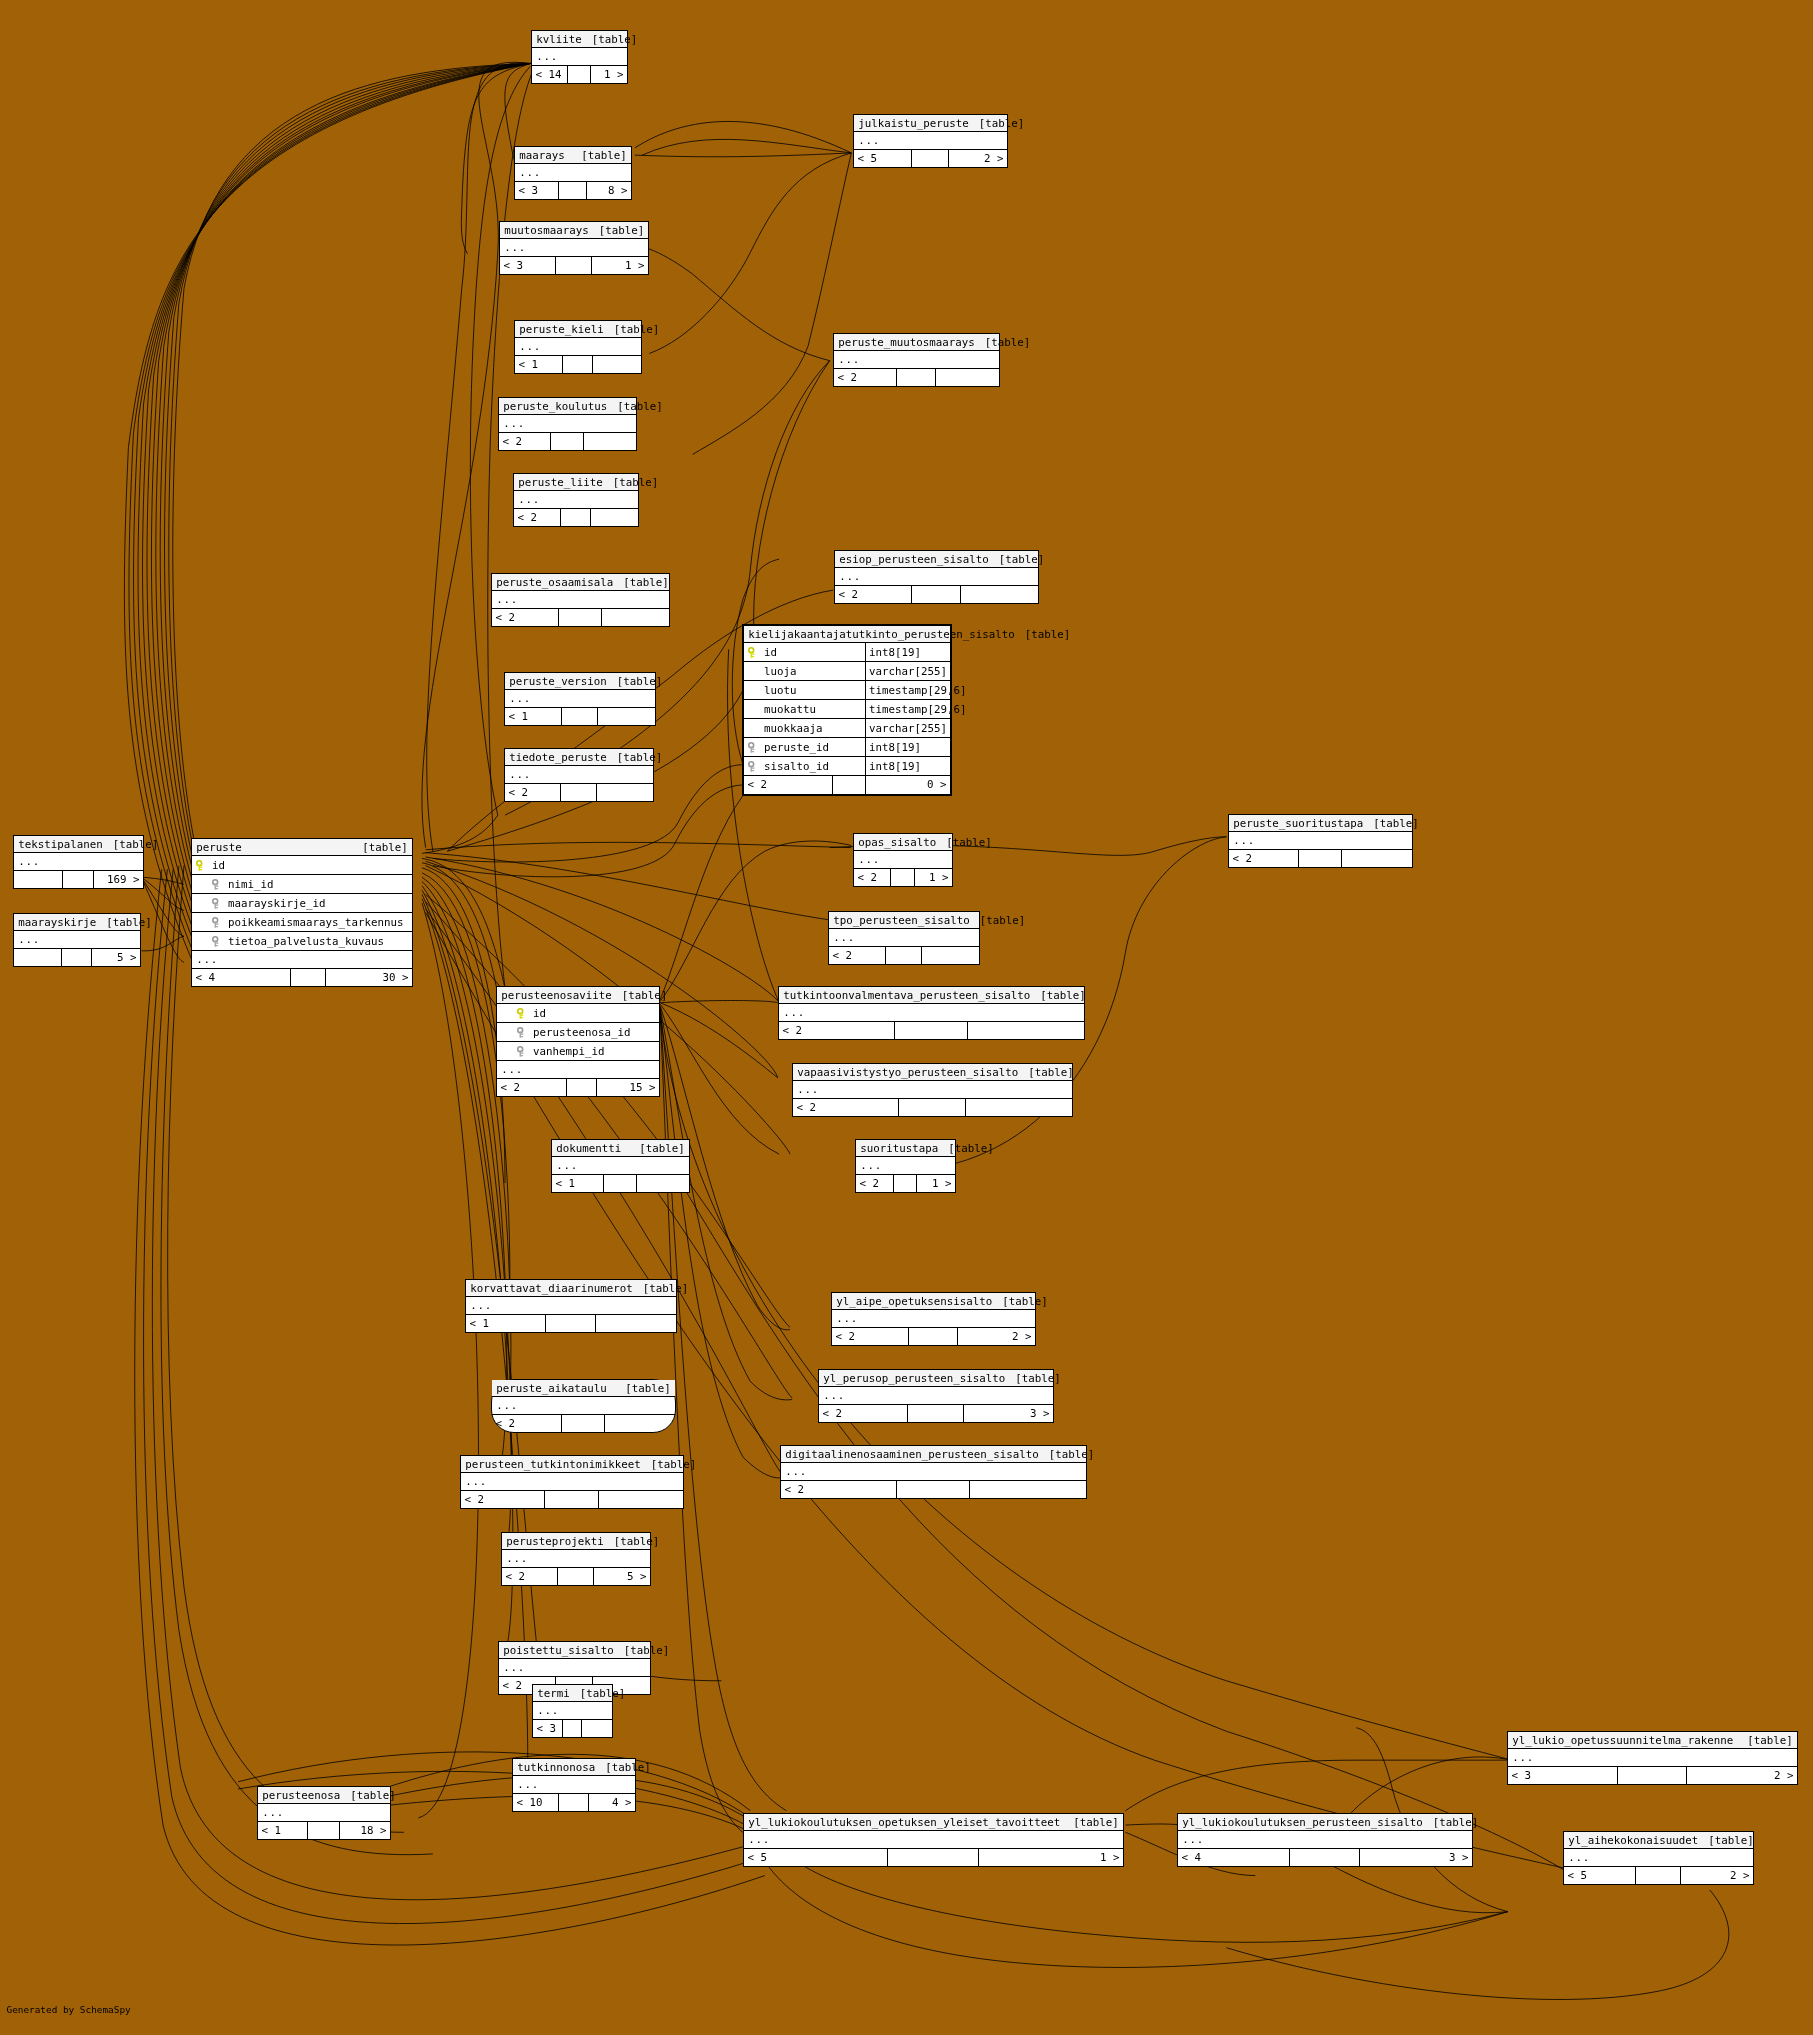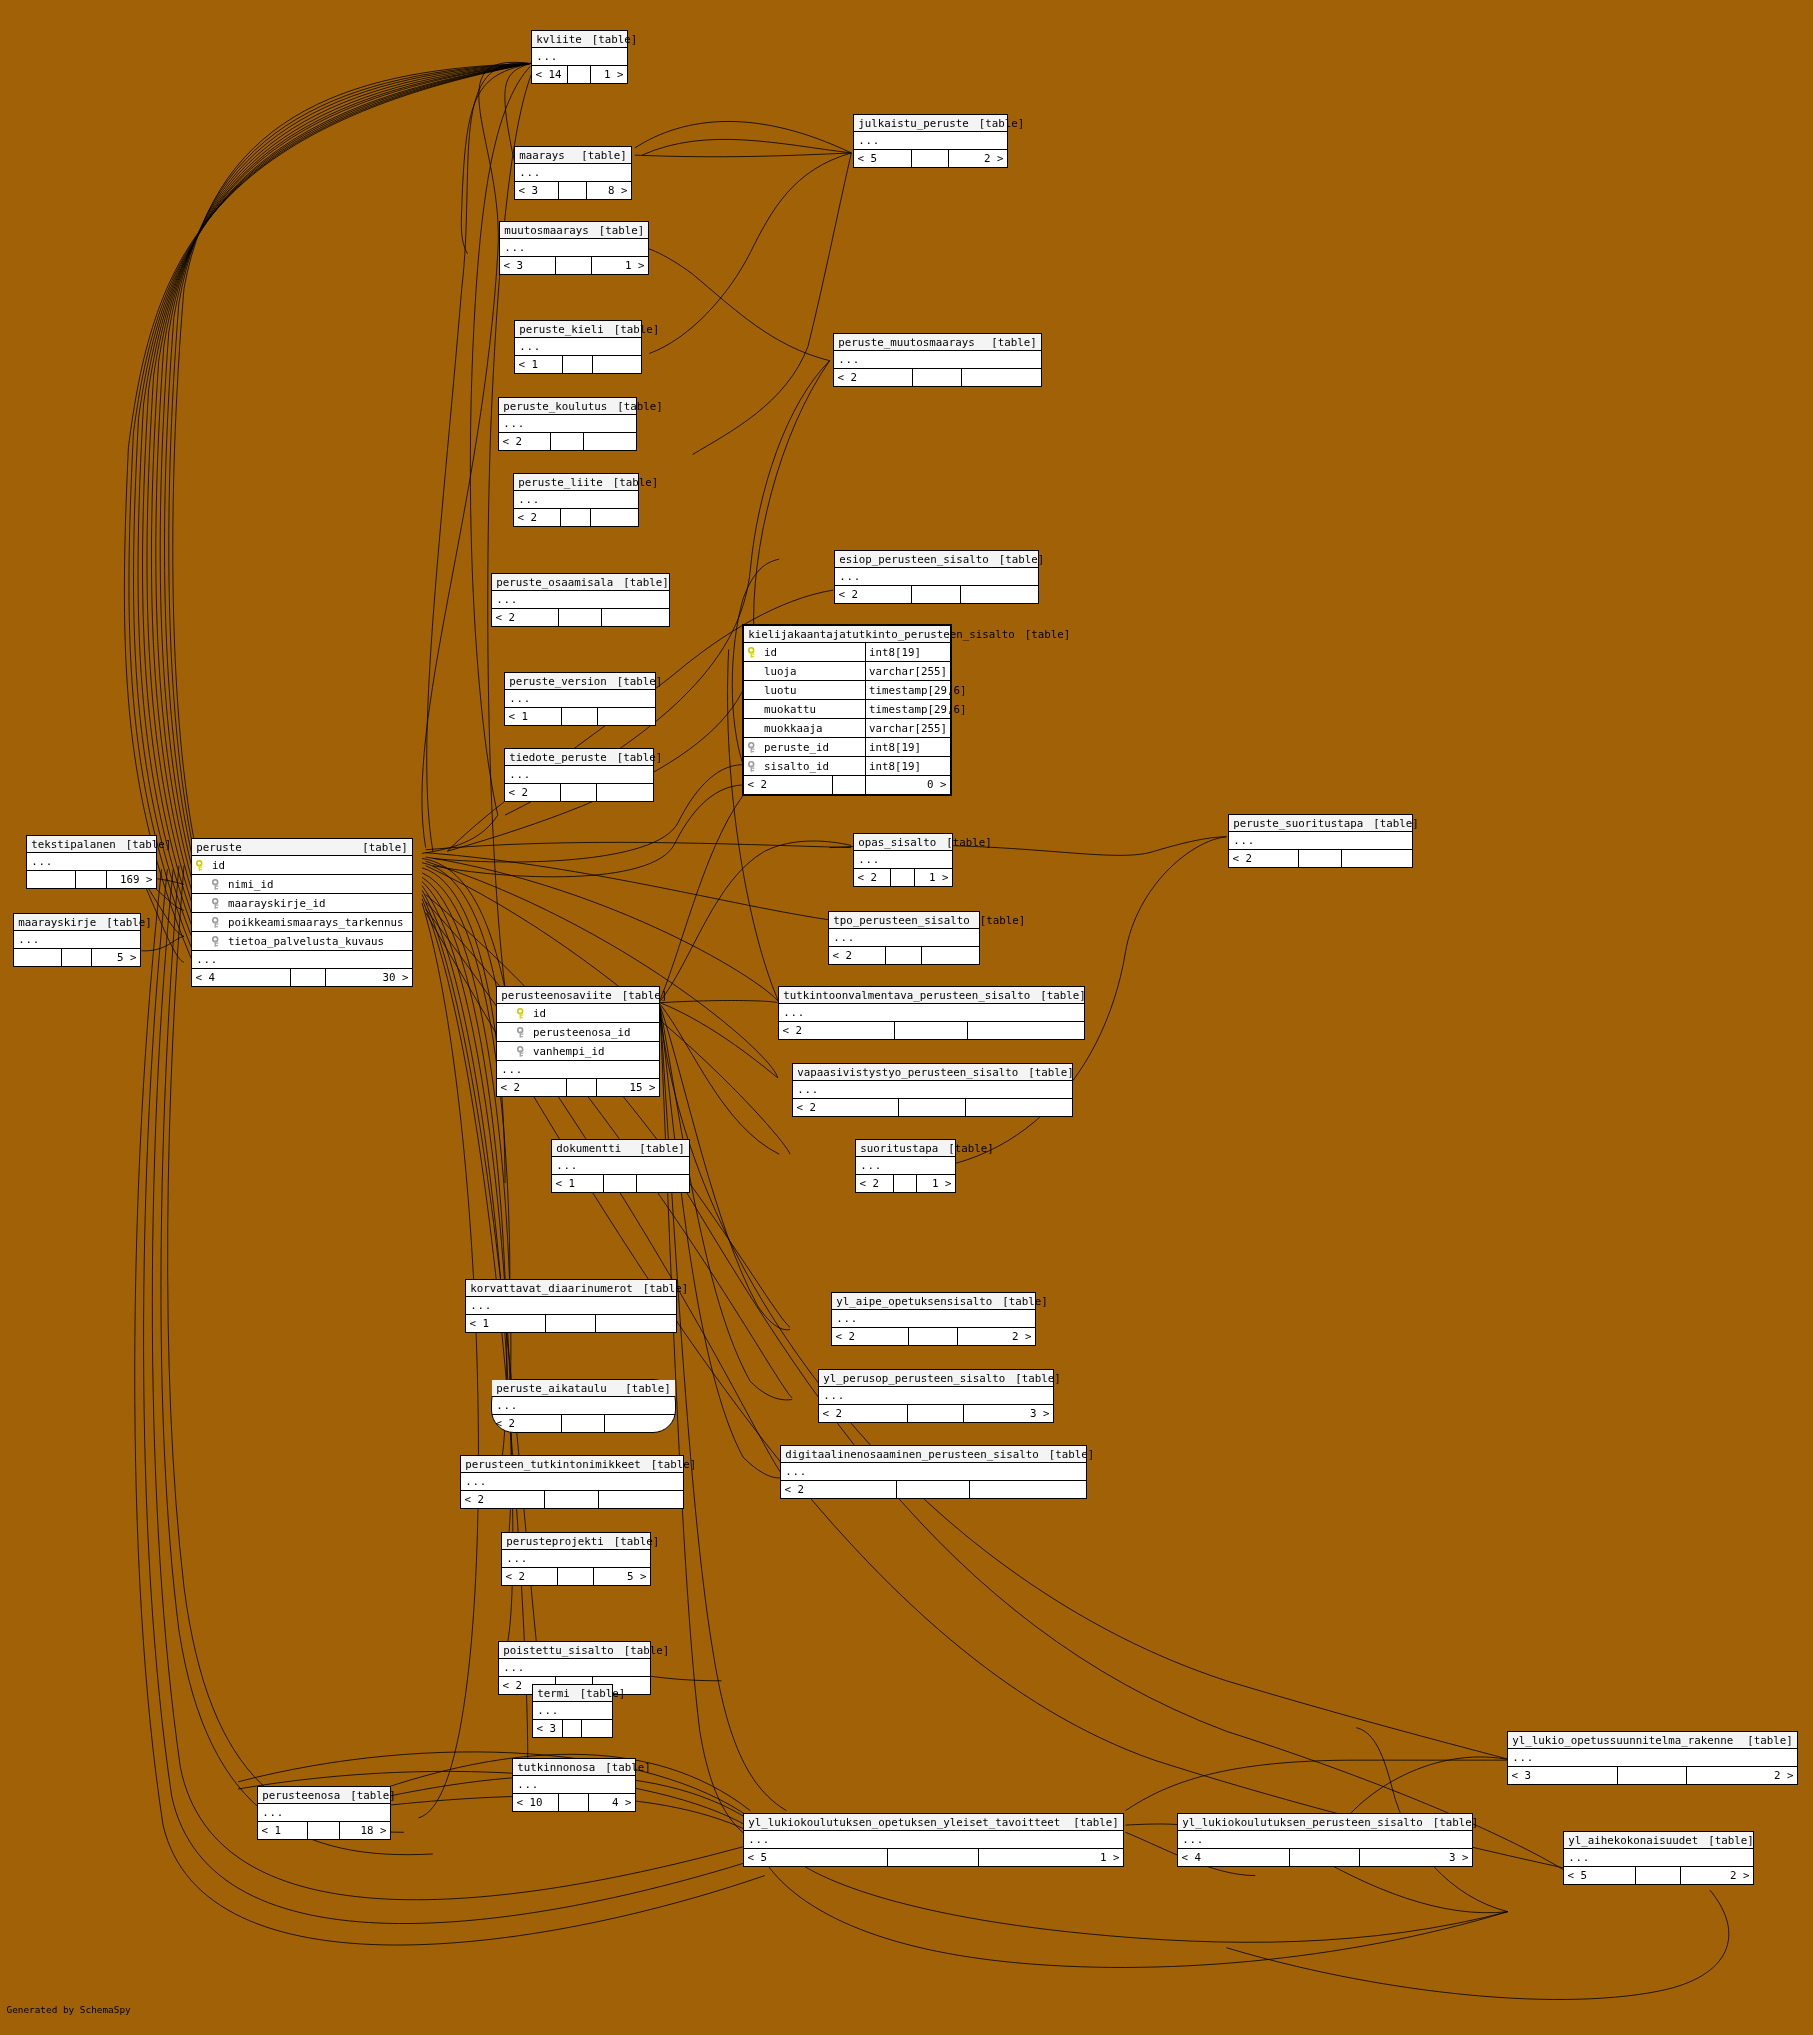--- a/index.html
+++ b/index.html
@@ -276,21 +276,21 @@
       <span class="tbl-tag">[table]</span>
     </div>
     <div class="rowdots">...</div>
     <div class="foot">
       <div class="fleft">&lt; 1</div>
       <div class="fmid"></div>
       <div class="fright"></div>
     </div>
   </div>
 
-  <div class="tbl" style="left:833px; top:333px; width:209px;">
+  <div class="tbl" style="left:833px; top:333px; width:167px;">
     <div class="tbl-title">
       <span class="tbl-name">peruste_muutosmaarays</span>
       <span class="tbl-tag">[table]</span>
     </div>
     <div class="rowdots">...</div>
     <div class="foot">
       <div class="fleft">&lt; 2</div>
       <div class="fmid"></div>
       <div class="fright"></div>
     </div>
@@ -449,21 +449,21 @@
       <span class="tbl-tag">[table]</span>
     </div>
     <div class="rowdots">...</div>
     <div class="foot">
       <div class="fleft">&lt; 2</div>
       <div class="fmid"></div>
       <div class="fright"></div>
     </div>
   </div>
 
-  <div class="tbl" style="left:13px; top:835px; width:131px;margin-left:13px;">
+  <div class="tbl" style="left:13px; top:835px; width:131px;">
     <div class="tbl-title">
       <span class="tbl-name">tekstipalanen</span>
       <span class="tbl-tag">[table]</span>
     </div>
     <div class="rowdots">...</div>
     <div class="foot">
       <div class="fleft"></div>
       <div class="fmid"></div>
       <div class="fright">169 &gt;</div>
     </div>

